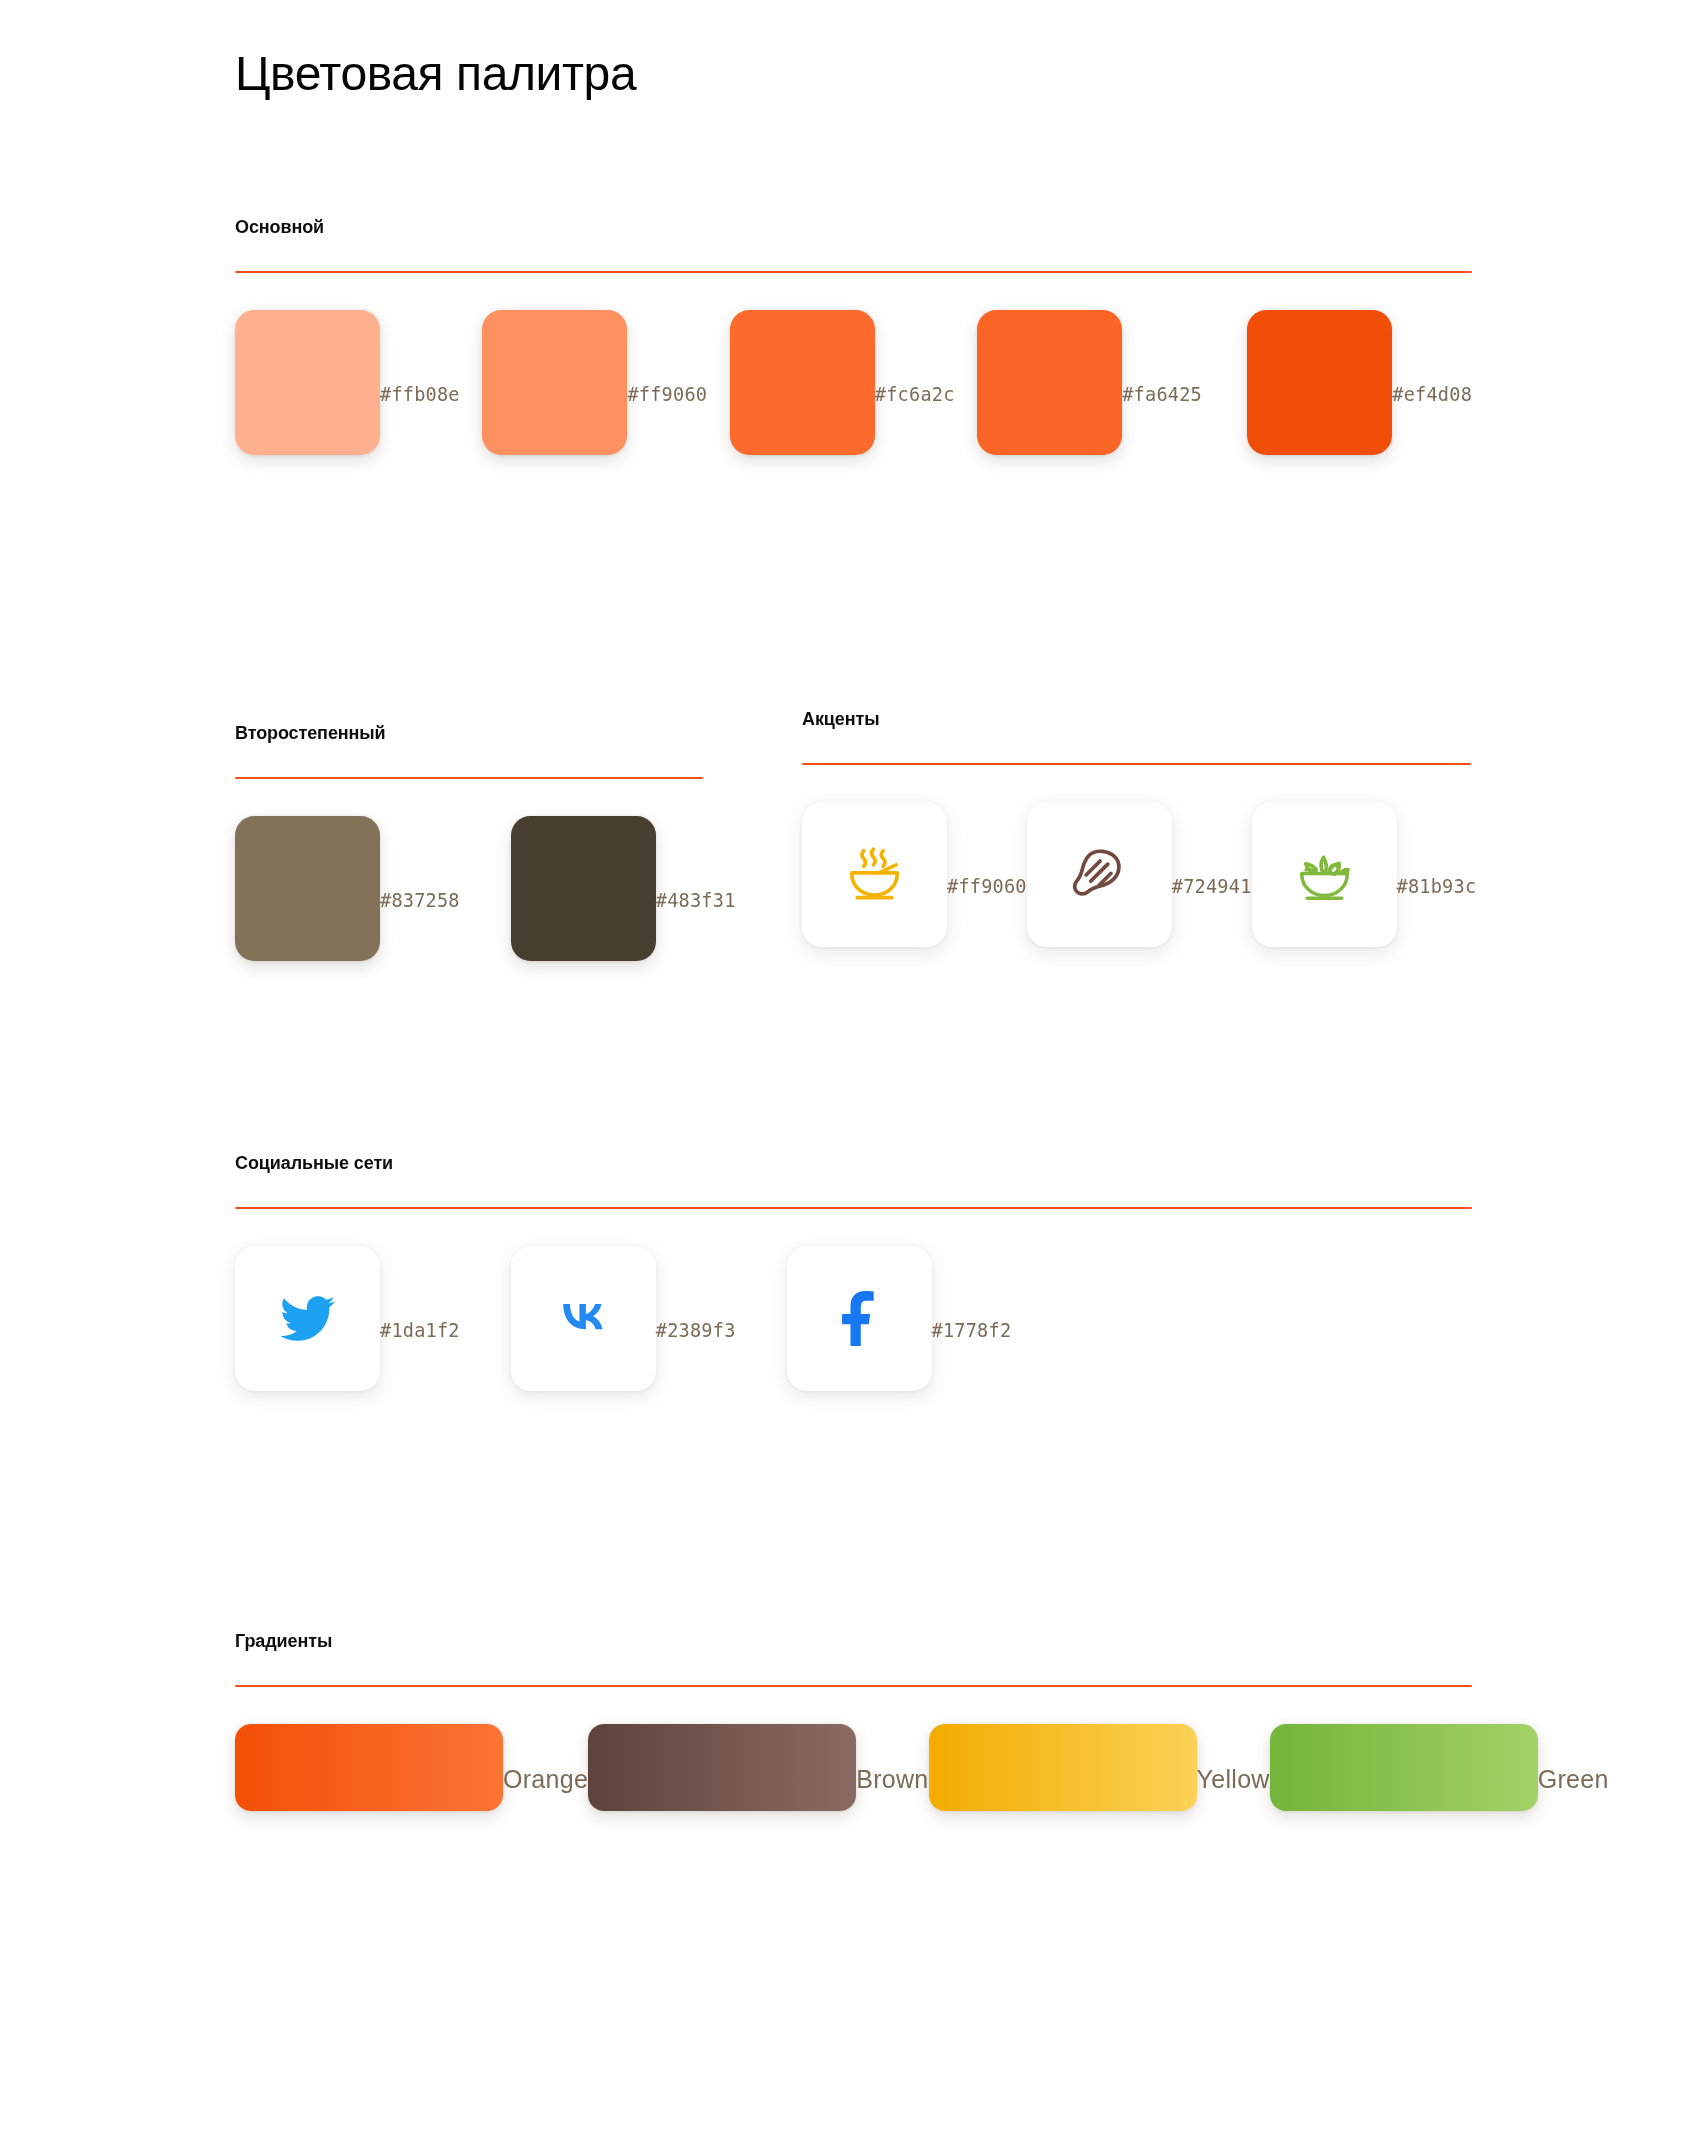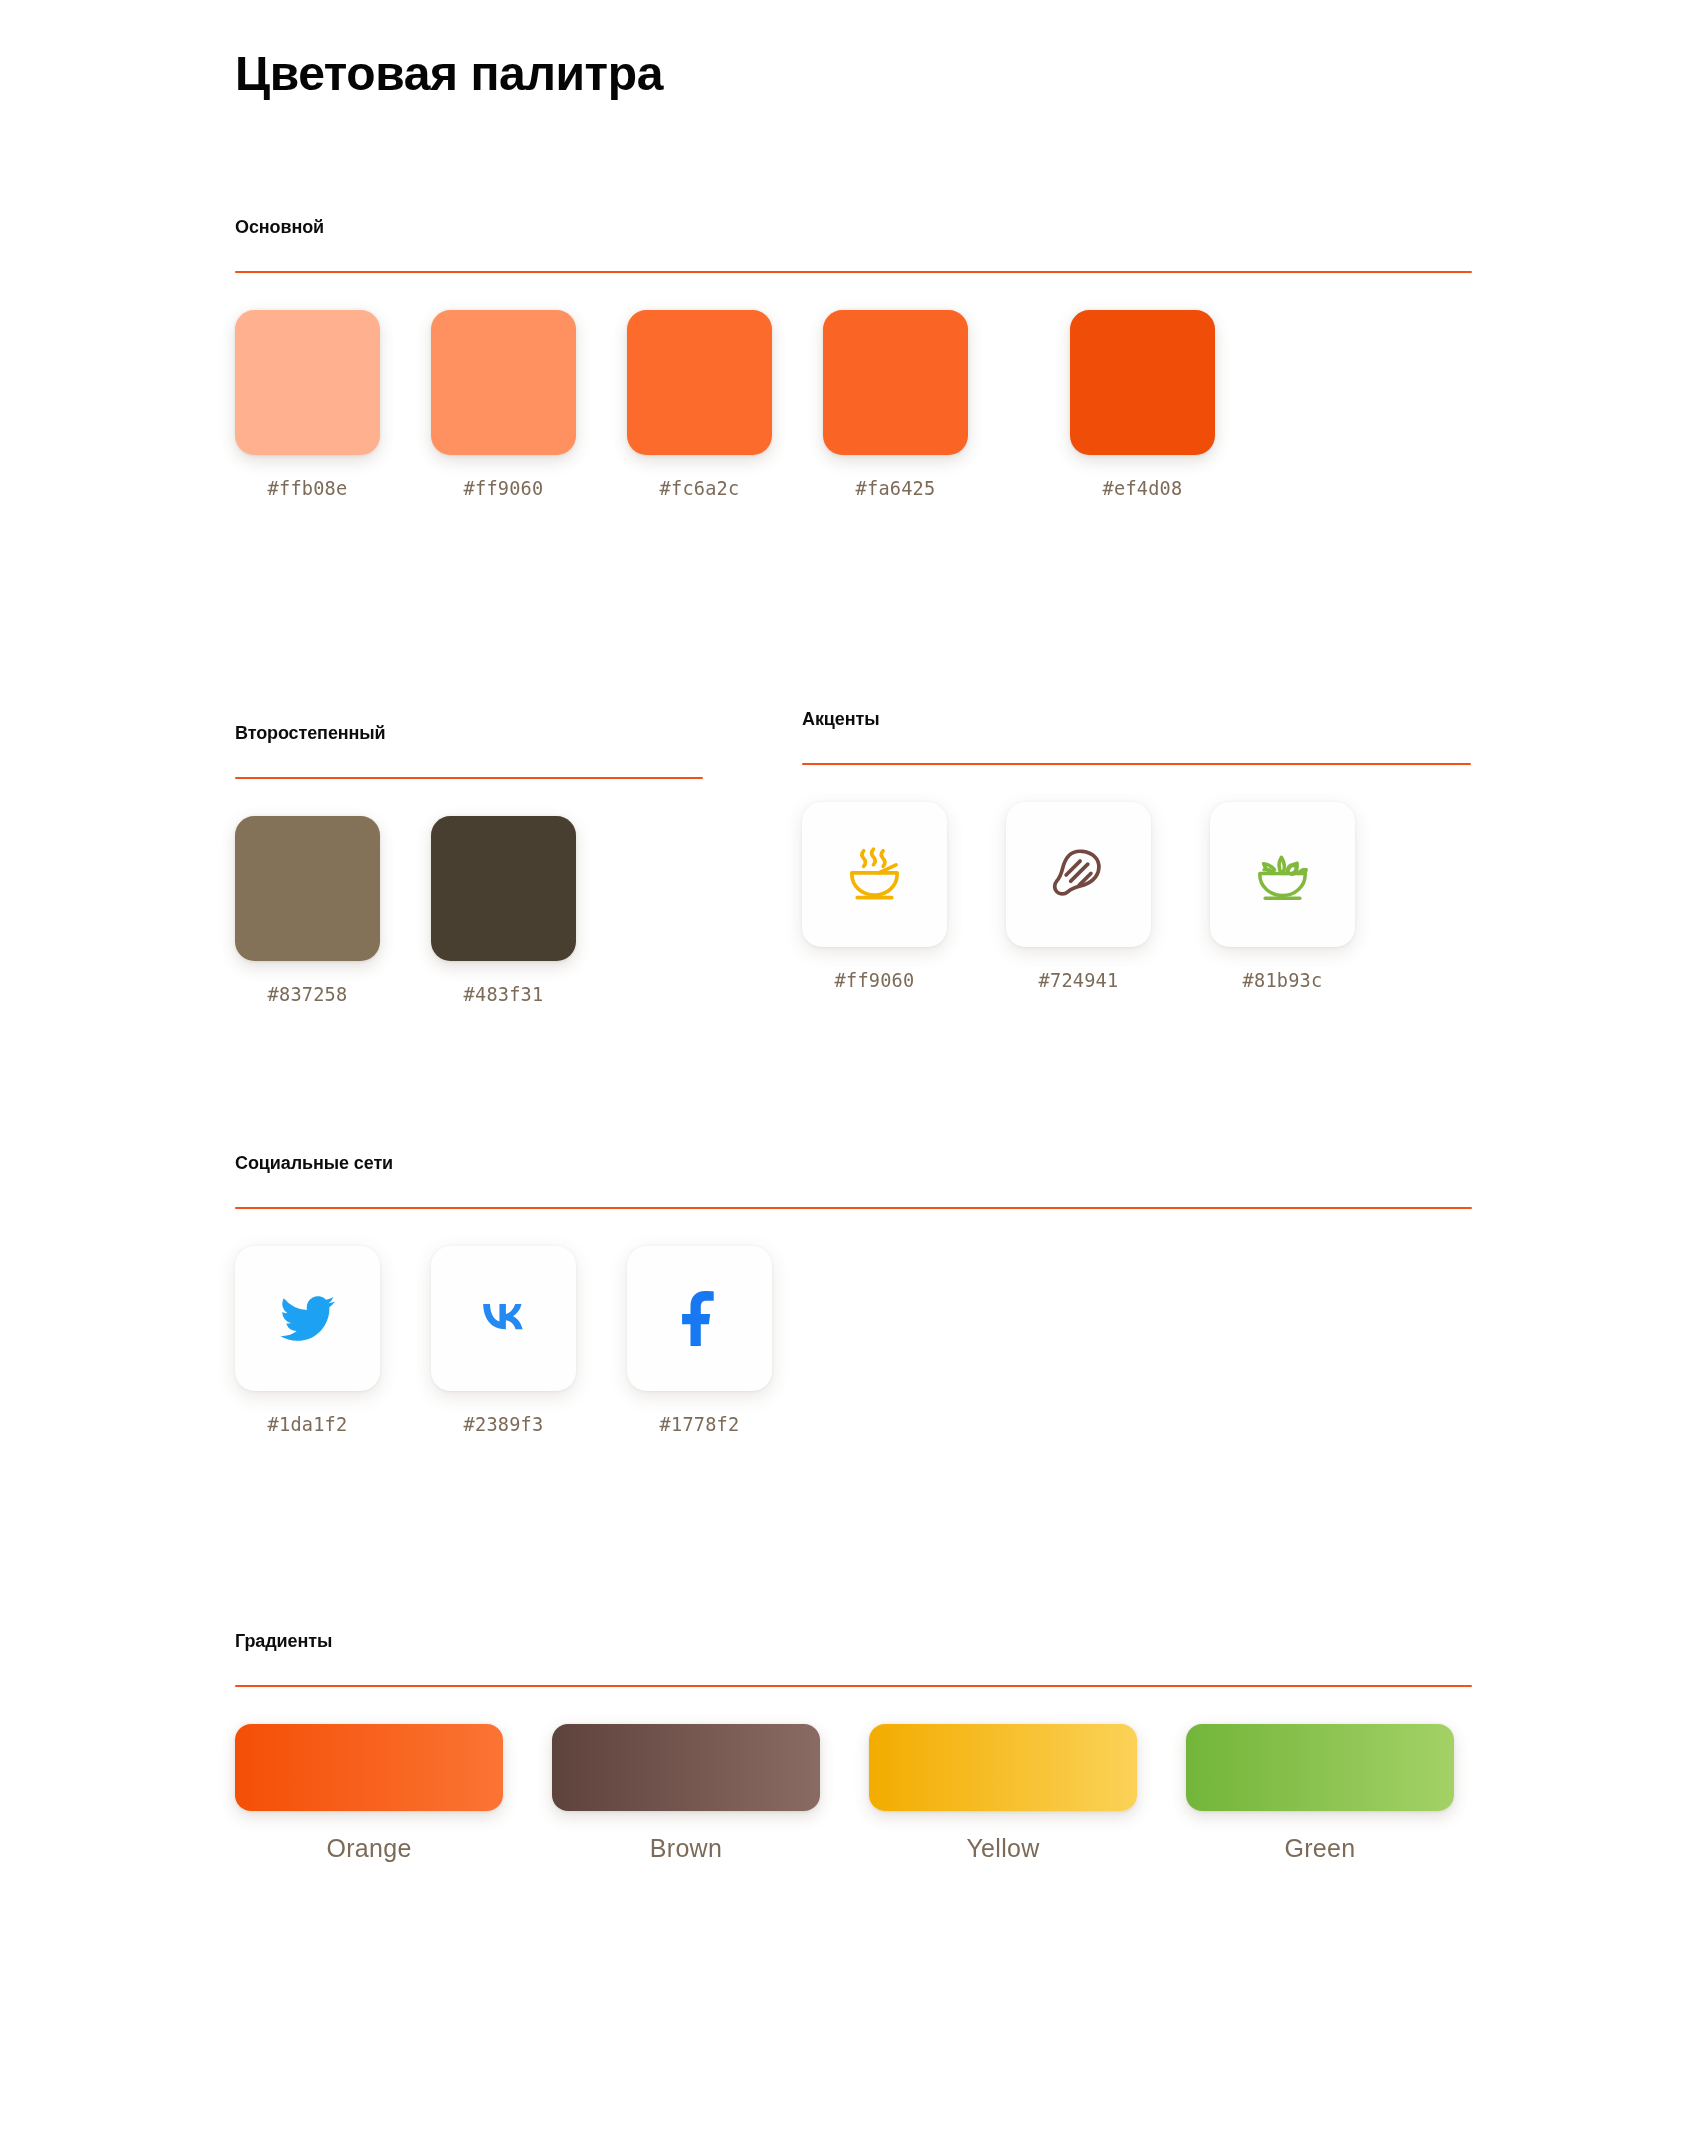--- a/index.html
+++ b/index.html
@@ -23,21 +23,21 @@
     position: relative;
     padding: 0;
   }
 
   
   .page-title {
     position: absolute;
     left: 235px;
     top: 46px;
     font-size: 48px;
-    font-weight: 700;
+    font-weight: 400;
     letter-spacing: -0.4px;
     color: #050505;
     line-height: 1.15;
   }
 
   
   .section {
     position: absolute;
   }
 
@@ -57,21 +57,21 @@
   }
 
   
   .swatch-row {
     display: flex;
     margin-top: 37px;
   }
 
   .swatch-cell {
     display: flex;
-    flex-direction: column;
+    flex-direction: row;
     align-items: center;
   }
 
   .swatch {
     width: 145px;
     height: 145px;
     border-radius: 19.5px;
     box-shadow: 0 5.3px 16px rgba(80, 60, 40, 0.16),
                 0 0.9px 2.7px rgba(80, 60, 40, 0.10);
   }

